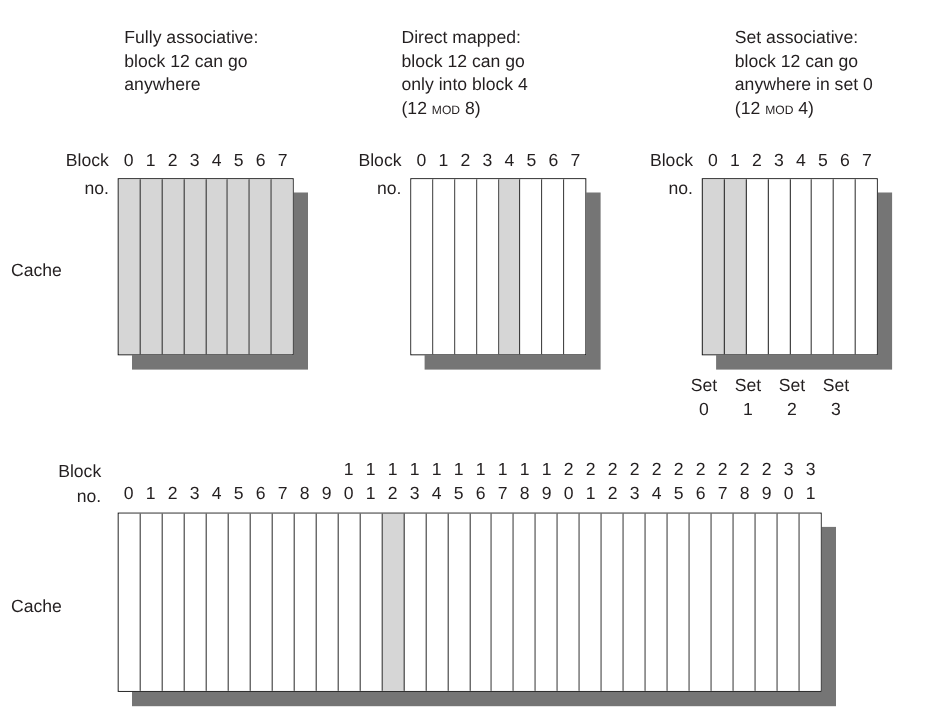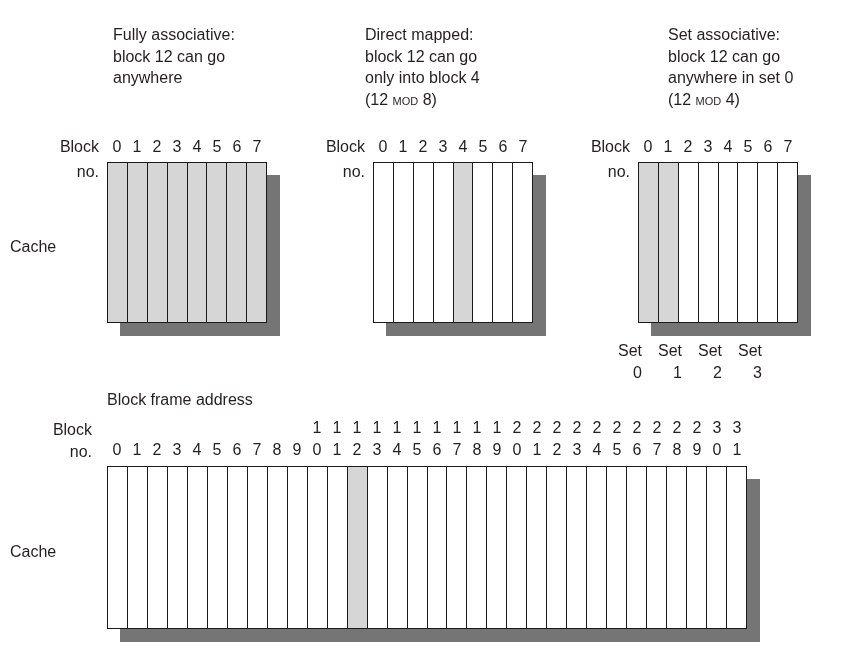--- a/index.html
+++ b/index.html
@@ -18,21 +18,21 @@
     position:absolute;left:100px;top:28px;width:160px;height:161px;
     border:1px solid #1a1a1a;display:flex;background:#ffffff;
     box-shadow:13px 13px 0 #757575;box-sizing:border-box;
   }
   .cell{flex:1;border-right:1px solid #1a1a1a;background:#ffffff;}
   .cell:last-child{border-right:none;}
   .cell.shaded{background:#d6d6d6;}
   .side-label{position:absolute;left:10px;line-height:18px;}
   .cache-side{top:238px;}
   .memory-side{top:543px;}
-  .sets{position:absolute;left:602px;top:340px;width:160px;display:flex;text-align:right;line-height:22px;}
+  .sets{position:absolute;left:620px;top:340px;width:160px;display:flex;text-align:center;line-height:22px;}
   .set-item{flex:1;}
   .set-item span{display:block;}
   .mem-title{position:absolute;left:107px;top:390px;line-height:20px;}
   .mem-row-label{position:absolute;left:20px;top:419px;width:72px;text-align:right;line-height:22px;}
   .mem-numbers{position:absolute;left:107px;top:417px;width:640px;display:flex;line-height:22px;}
   .mem-numbers .col{flex:1;text-align:center;}
   .mem-numbers .col span{display:block;height:22px;}
   .mem-box{
     position:absolute;left:107px;top:466px;width:640px;height:163px;
     border:1px solid #1a1a1a;display:flex;background:#ffffff;
@@ -132,21 +132,20 @@
       <div class="set-item">
         <span>Set</span>
         <span>2</span>
       </div>
       <div class="set-item">
         <span>Set</span>
         <span>3</span>
       </div>
     </div>
 
-  <div class="mem-title">Block frame address</div>
   <div class="mem-row-label" id="mem-row-label">Block<br>no.</div>
   <div class="mem-numbers" id="mem-numbers">
       <div class="col">
         <span></span>
         <span>0</span>
       </div>
       <div class="col">
         <span></span>
         <span>1</span>
       </div>

